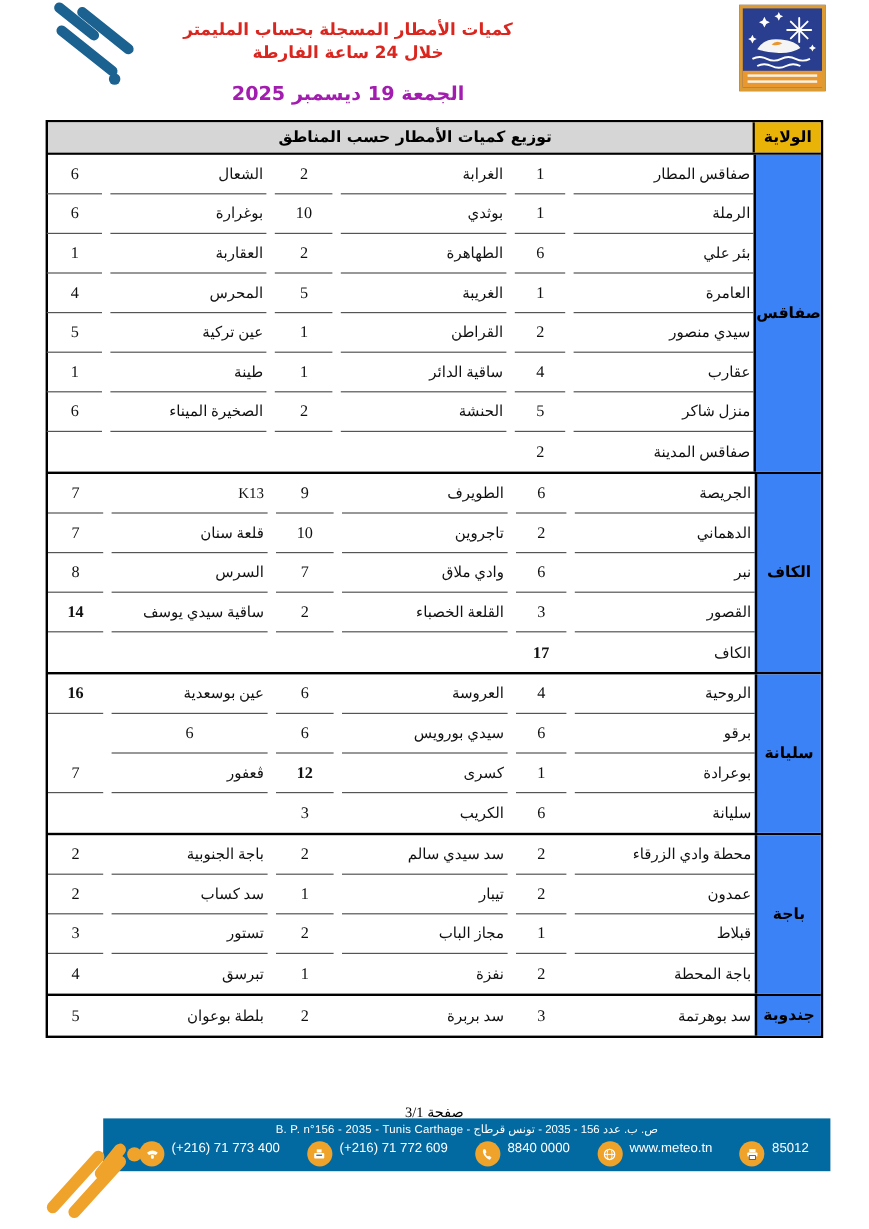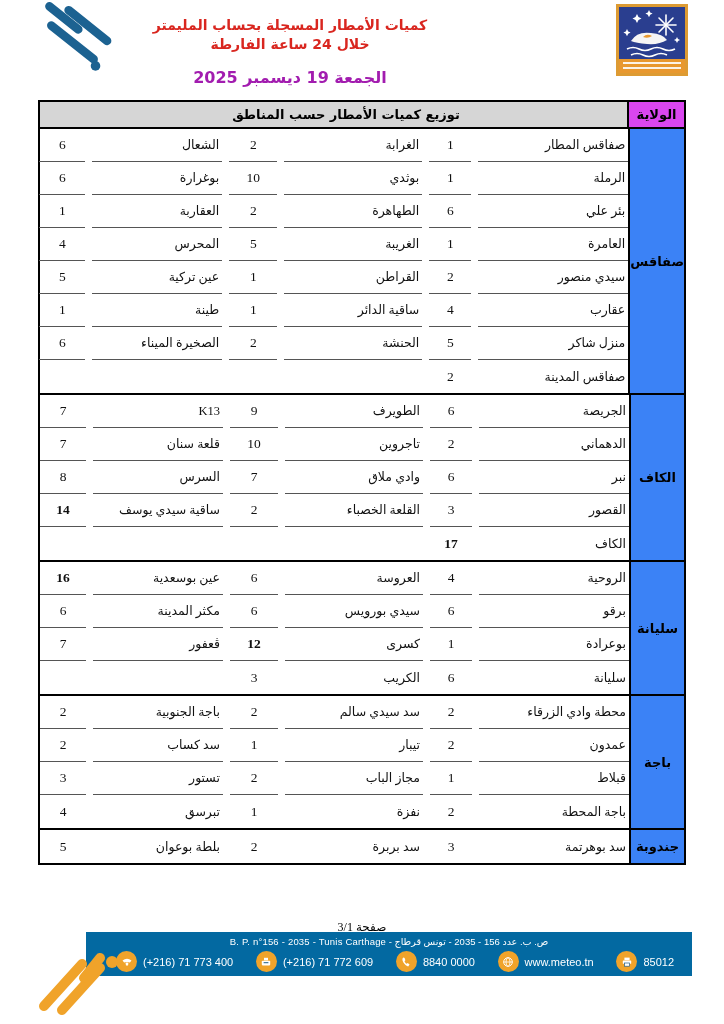--- a/index.html
+++ b/index.html
@@ -13,21 +13,21 @@
   .titles{position:absolute;left:0;top:16px;width:580px;text-align:center;}
   .title-red{color:#d9261f;font-weight:bold;font-size:14px;line-height:19px;
              font-family:"DejaVu Sans",sans-serif;}
   .title-date{color:#a21caf;font-weight:bold;font-size:16px;margin-top:14px;
               font-family:"DejaVu Sans",sans-serif;}
 
   
   .rain-table{position:absolute;left:38px;top:100px;width:648px;border:2px solid #000;
               box-sizing:border-box;direction:rtl;}
   .t-head{display:flex;height:25px;border-bottom:2px solid #000;}
-  .h-gov{width:57px;background:#d946ef;border-left:2px solid #000;display:flex;
+  .h-gov{width:57px;background:#eab308;border-left:2px solid #000;display:flex;
          align-items:center;justify-content:center;font-weight:bold;font-size:13px;
          font-family:"DejaVu Sans",sans-serif;box-sizing:border-box;}
   .h-dist{flex:1;background:#d6d6d6;display:flex;align-items:center;justify-content:center;
           font-weight:bold;font-size:13px;font-family:"DejaVu Sans",sans-serif;padding-left:25px;}
   .t-section{display:flex;border-bottom:2px solid #000;}
   .t-section:last-child{border-bottom:none;}
   .gov-cell{width:57px;background:#3b82f6;border-left:2px solid #000;display:flex;
             align-items:center;justify-content:center;font-weight:bold;font-size:13px;
             font-family:"DejaVu Sans",sans-serif;box-sizing:border-box;}
   .sec-rows{flex:1;}
@@ -35,30 +35,30 @@
          column-gap:7px;height:33px;align-items:stretch;}
   .cell{display:flex;align-items:center;font-size:12.5px;color:#111;
         border-bottom:1px solid #555;}
   .t-row.last .cell{border-bottom:none;}
   .n-cell{justify-content:flex-start;padding-right:3px;font-family:"Liberation Serif","DejaVu Sans",serif;}
   .v-cell{justify-content:center;direction:ltr;font-size:13.5px;}
   .v-cell.bold{font-weight:bold;}
 
   
   .page-label{position:absolute;left:0;top:920px;width:724px;text-align:center;
-              font-size:12px;direction:rtl;}
+              font-size:12px;direction:rtl;font-family:Liberation Serif, serif;}
 
   
   .footer-bar{position:absolute;left:86px;top:932px;width:606px;height:44px;
               background:#0369a1;color:#fff;box-sizing:border-box;padding:4px 14px 0 14px;}
   .footer-address{text-align:center;font-size:9.5px;direction:rtl;white-space:nowrap;
                   font-family:"Liberation Sans","DejaVu Sans",sans-serif;letter-spacing:.2px;}
   .footer-contacts{display:flex;direction:ltr;align-items:center;justify-content:space-between;
                    margin-top:4px;padding:0 4px 0 16px;}
-  .contact{display:flex;align-items:center;gap:6px;font-size:11px;
+  .contact{display:flex;gap:6px;font-size:11px;
            font-family:"Liberation Sans","DejaVu Sans",sans-serif;}
   .gold-circle{width:21px;height:21px;border-radius:50%;background:#f0a32a;display:flex;
                align-items:center;justify-content:center;flex:0 0 auto;}
   .footer-logo{position:absolute;left:30px;top:946px;width:132px;height:70px;z-index:2;}
 
   .inm-band{position:absolute;left:0;bottom:0;width:100%;height:14px;background:#e8982f;}
   .inm-band .l1,.inm-band .l2{position:absolute;left:6%;width:88%;height:2px;background:#fdfdfd;opacity:.9;}
   .inm-band .l1{top:3px;}  .inm-band .l2{top:8px;}
 </style>
 </head>
@@ -243,21 +243,20 @@
               <div class="cell n-cell">العروسة</div>
               <div class="cell v-cell">6</div>
               <div class="cell n-cell">عين بوسعدية</div>
               <div class="cell v-cell bold">16</div>
             </div>
             <div class="t-row">
               <div class="cell n-cell">برقو</div>
               <div class="cell v-cell">6</div>
               <div class="cell n-cell">سيدي بورويس</div>
               <div class="cell v-cell">6</div>
-              <div class="cell n-cell">مكثر المدينة</div>
               <div class="cell v-cell">6</div>
             </div>
             <div class="t-row">
               <div class="cell n-cell">بوعرادة</div>
               <div class="cell v-cell">1</div>
               <div class="cell n-cell">كسرى</div>
               <div class="cell v-cell bold">12</div>
               <div class="cell n-cell">ڨعفور</div>
               <div class="cell v-cell">7</div>
             </div>

